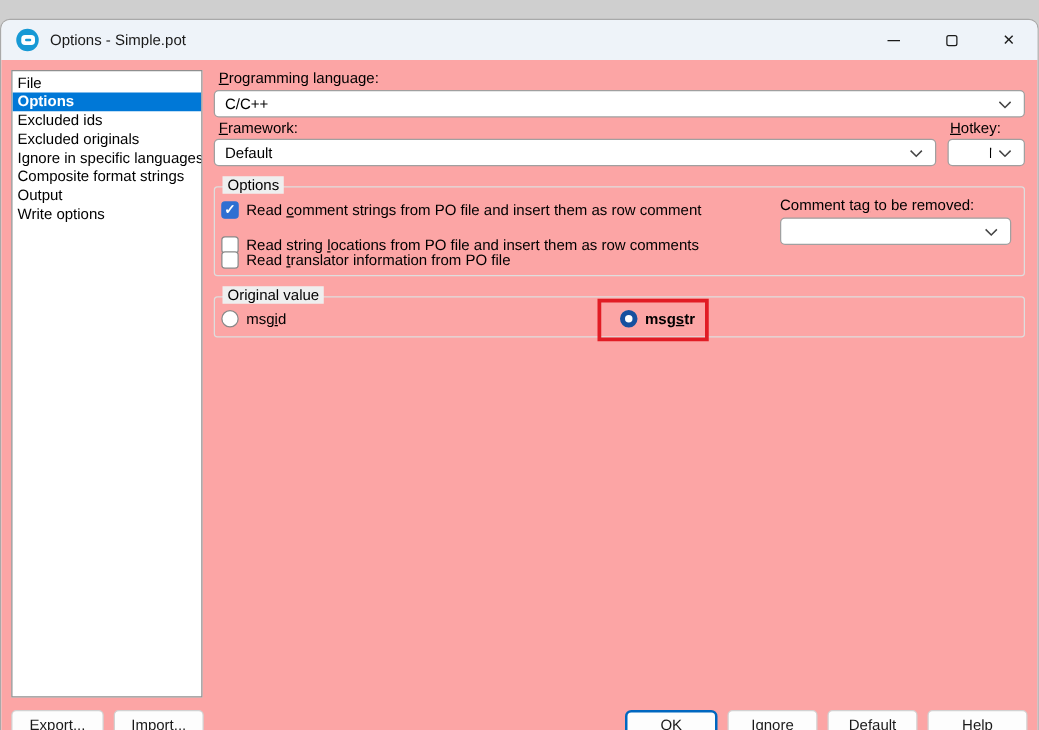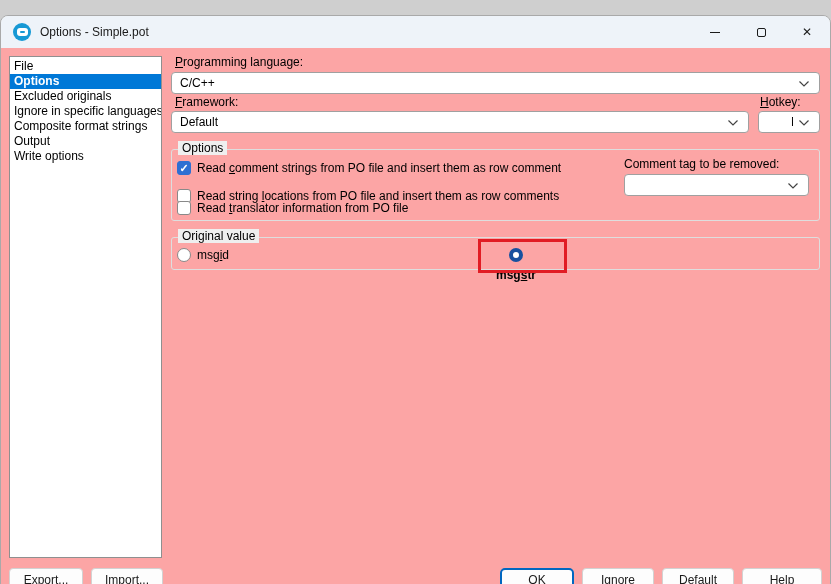--- a/index.html
+++ b/index.html
@@ -107,20 +107,21 @@
           <span class="glyph-close">✕</span>
         </div>
     </div>
   </div>
 
   <div class="client">
 
     <div class="sidebar">
       <div class="sb-item">File</div>
       <div class="sb-item selected">Options</div>
+      <div class="sb-item">Excluded ids</div>
       <div class="sb-item">Excluded originals</div>
       <div class="sb-item">Ignore in specific languages</div>
       <div class="sb-item">Composite format strings</div>
       <div class="sb-item bold">Output</div>
       <div class="sb-item">Write options</div>
     </div>
 
     <div class="main">
 
       <label class="lbl" style="left:4px; top:7px;"><u>P</u>rogramming language:</label>
@@ -174,21 +175,21 @@
         </div>
       </div>
 
       <div class="group" style="left:0; top:189px; width:649px; height:33px;">
         <span class="group-label">Original value</span>
 
         <div class="radio-row" style="left:5px; top:10px;">
           <span class="radio"></span>
           <label>msg<u>i</u>d</label>
         </div>
-        <div class="radio-row" style="left:324px; top:10px;flex-direction:column;">
+        <div class="radio-row" style="left:324px; top:10px;">
           <span class="radio checked"></span>
           <label style="font-weight:bold;">msg<u>s</u>tr</label>
         </div>
       </div>
 
       <div class="red-highlight"></div>
     </div>
 
     <div class="footer-left">
       <button class="btn btn-export"><u>E</u>xport...</button>

